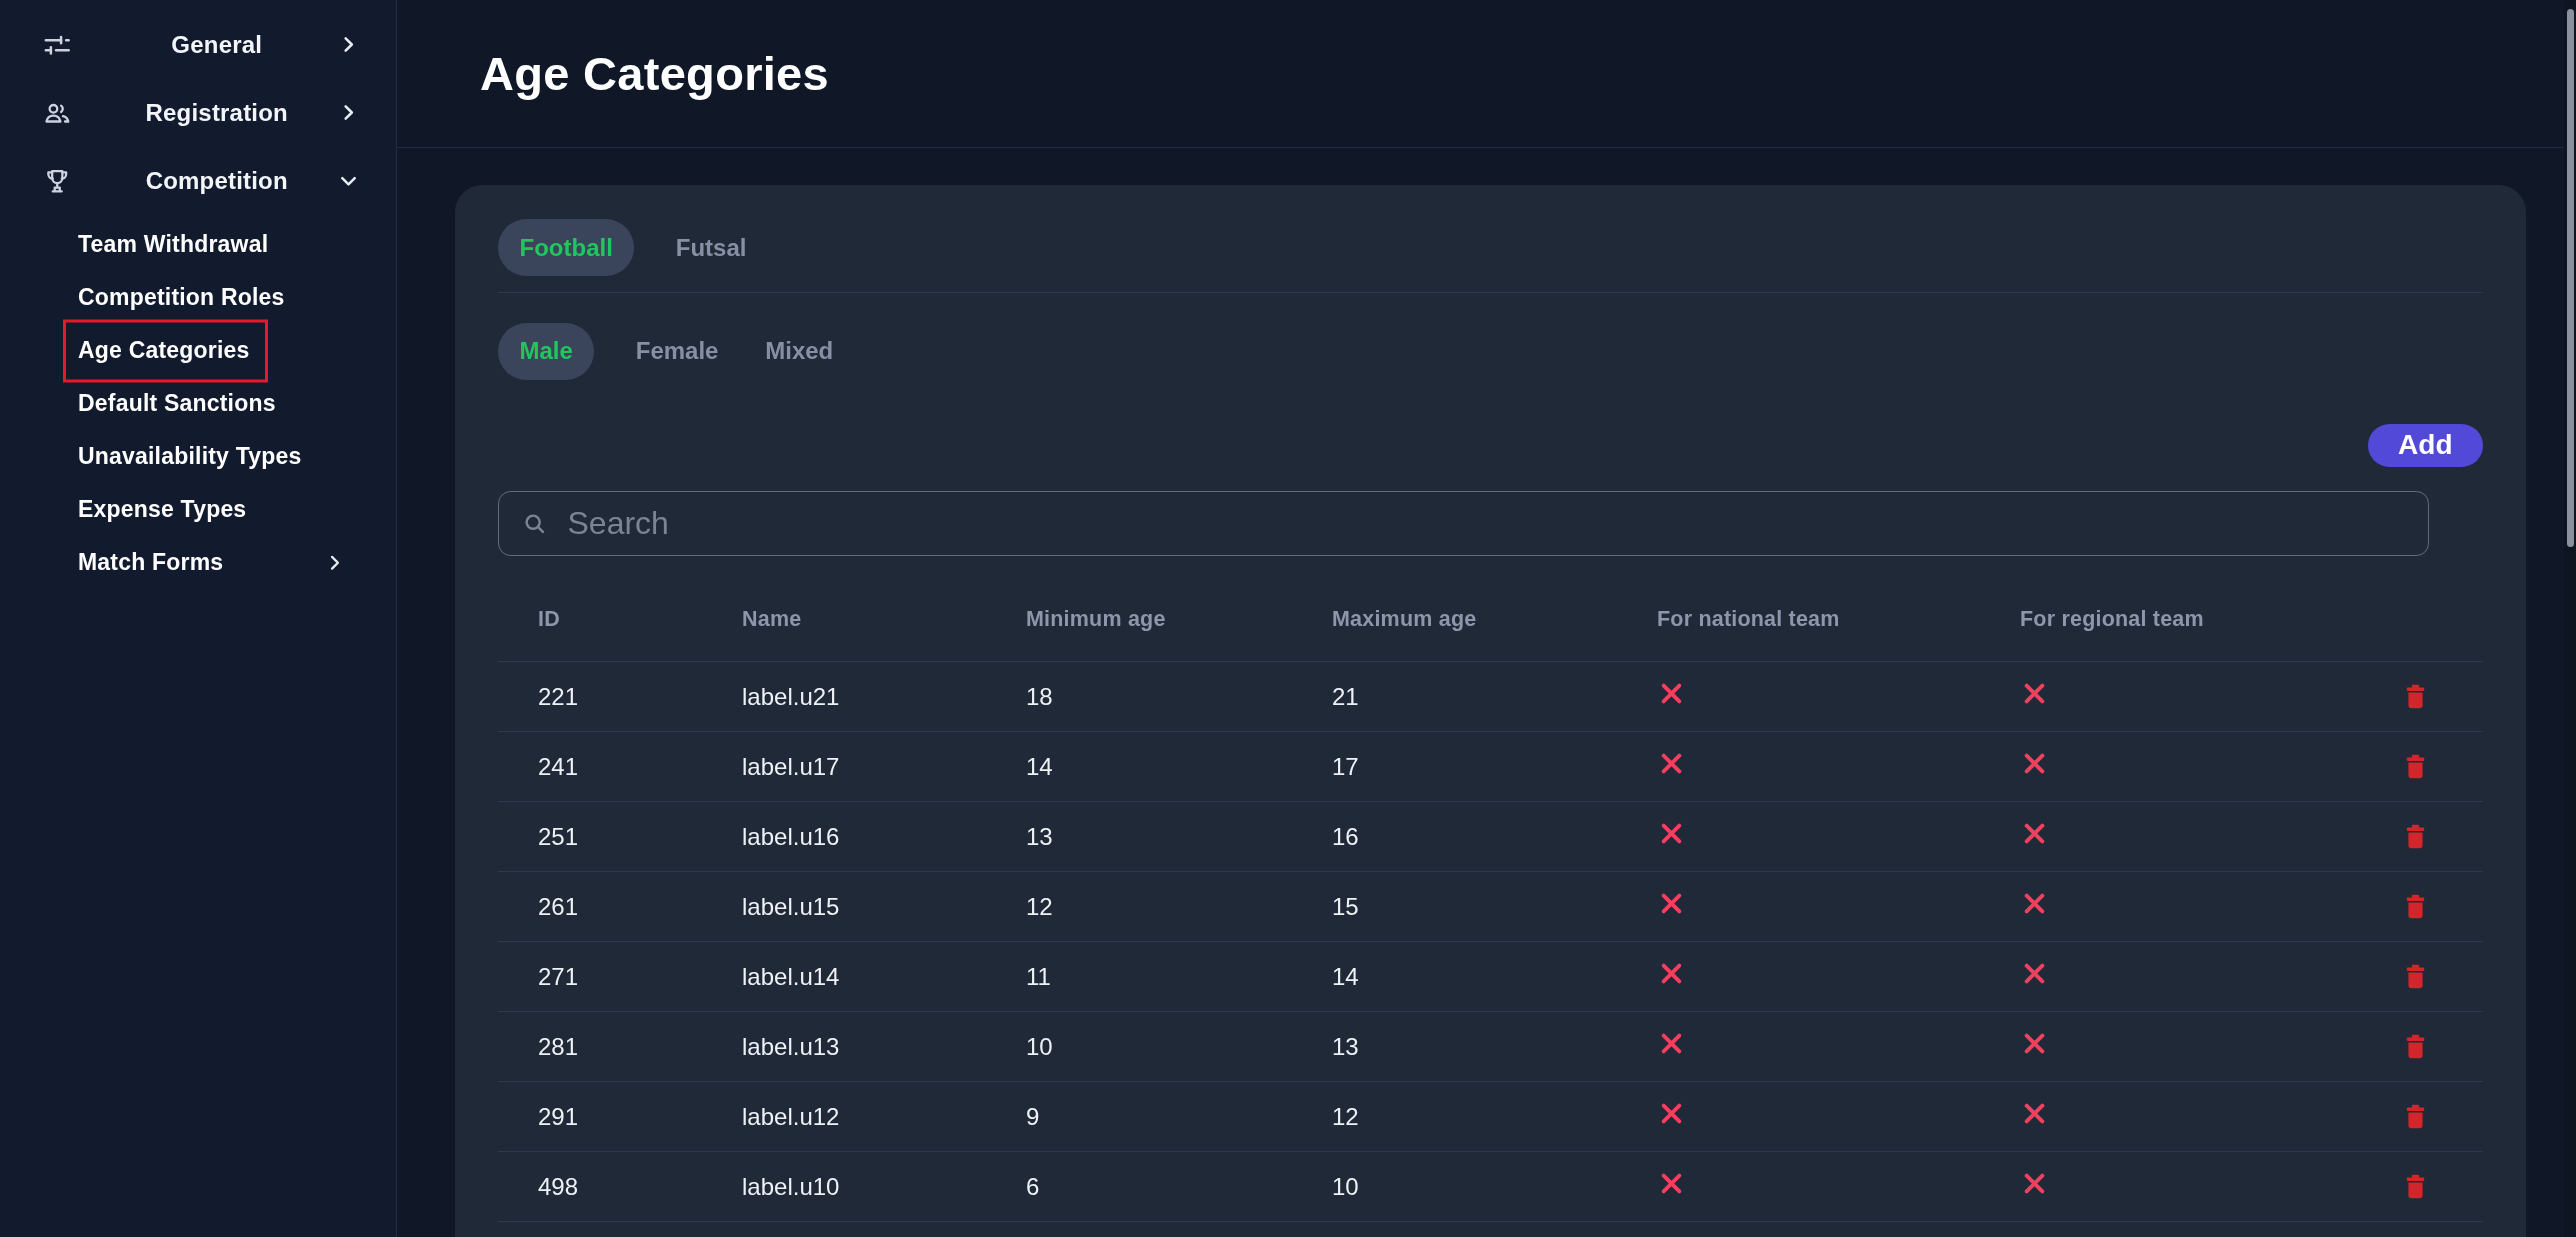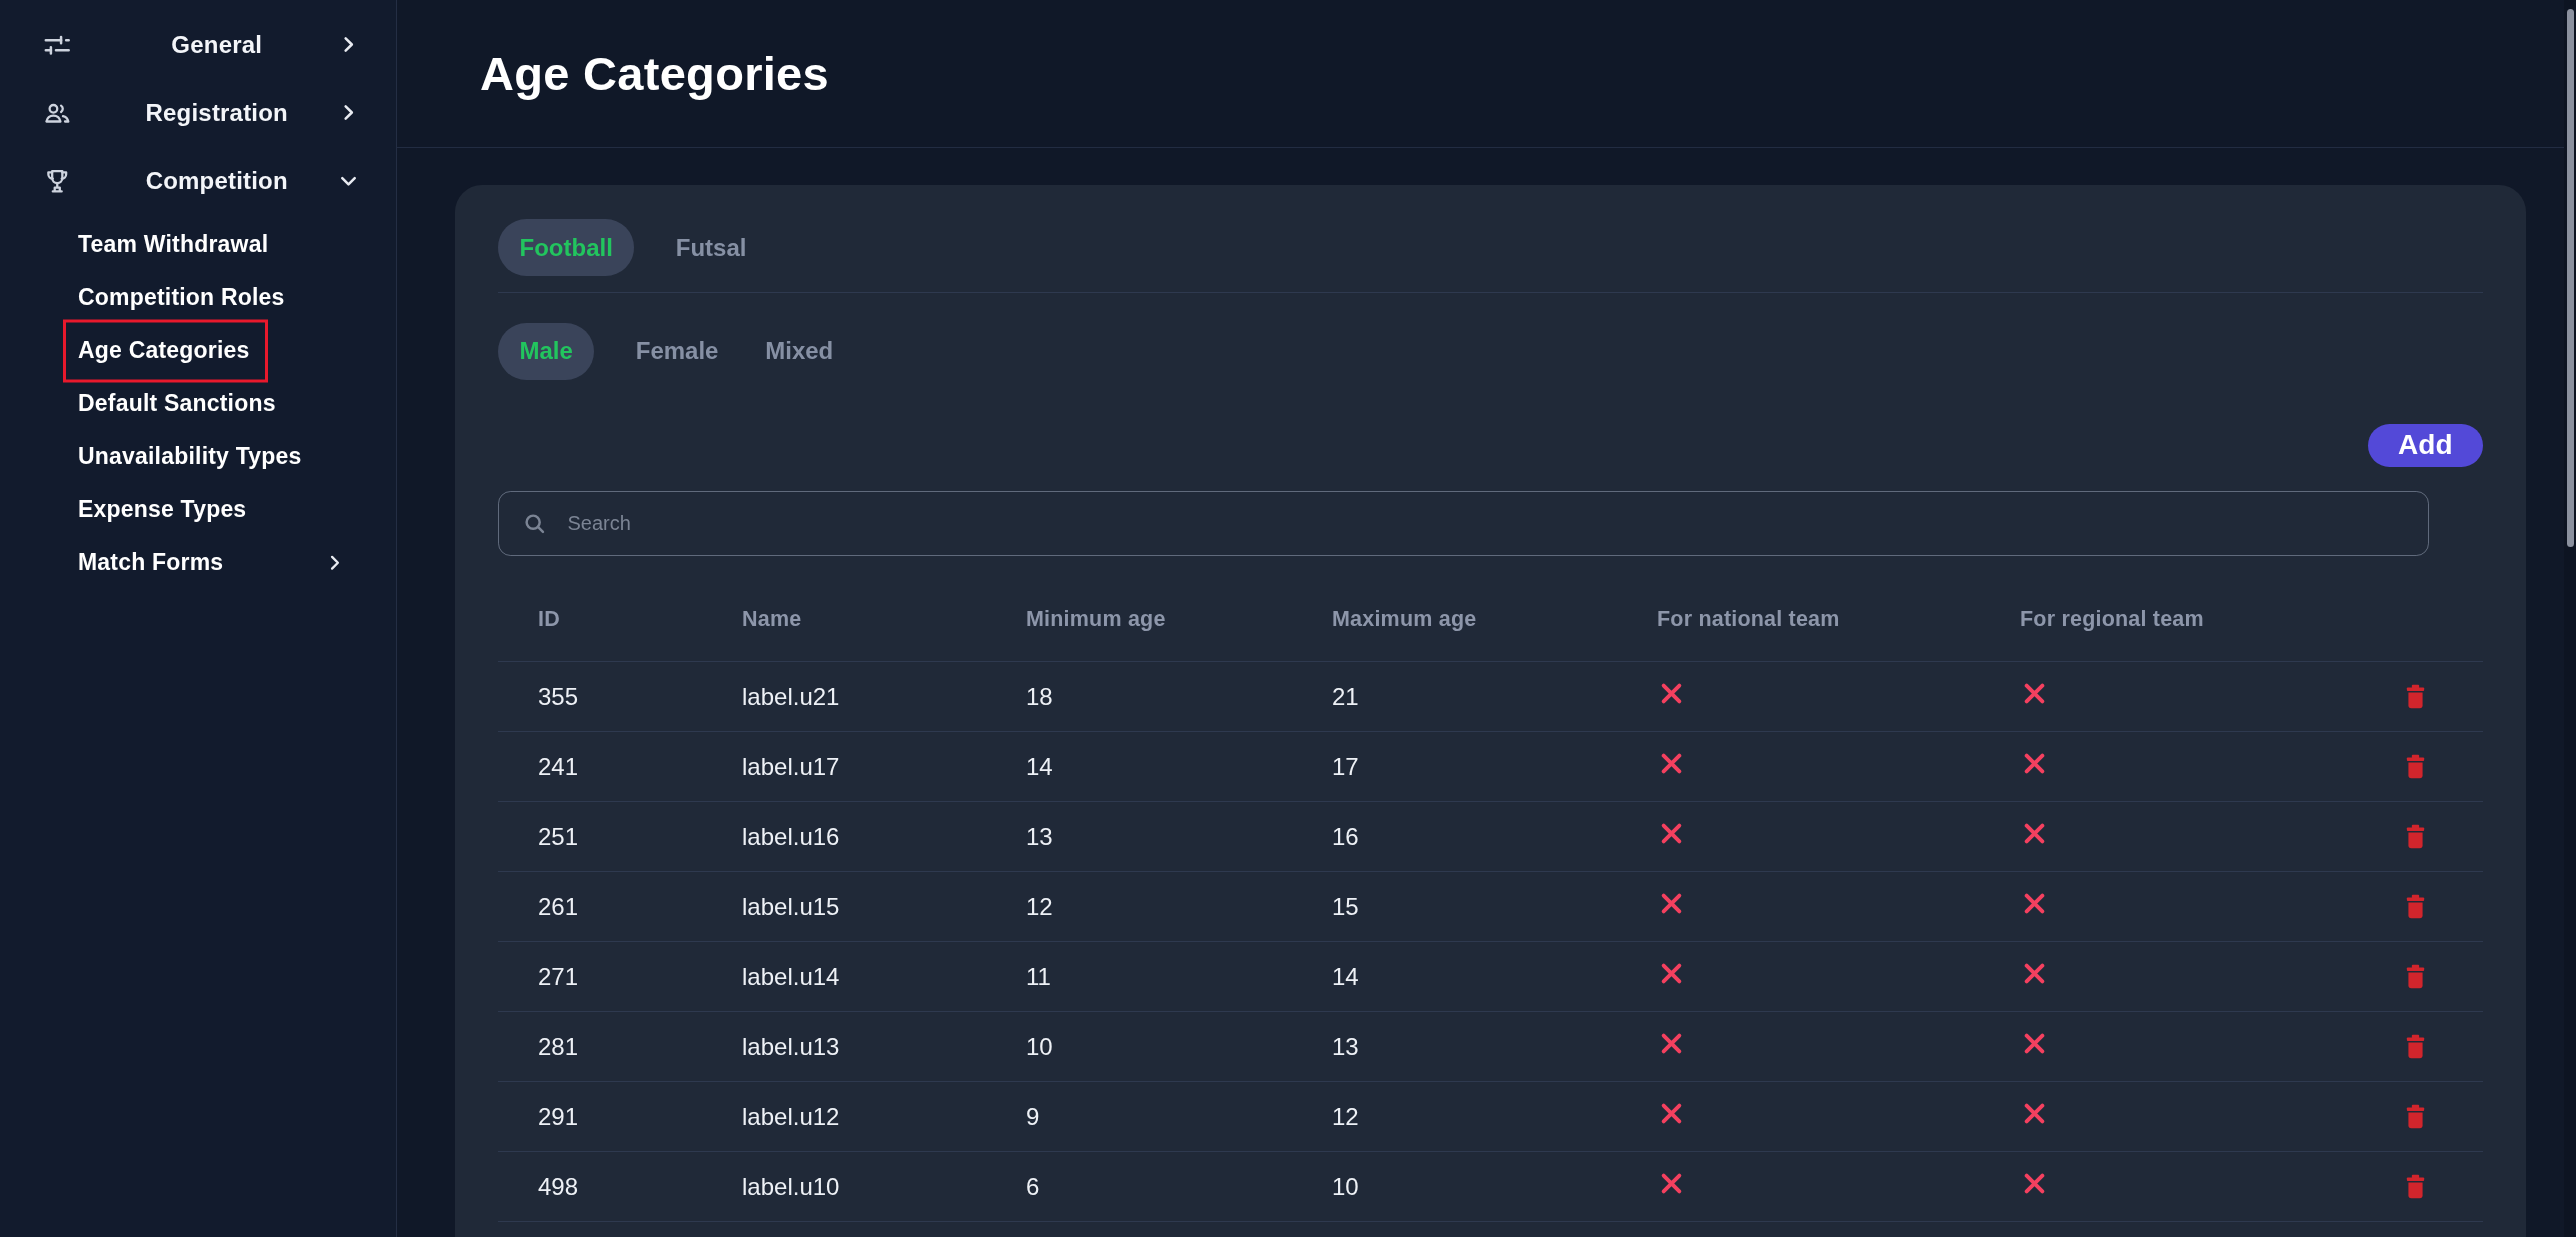--- a/index.html
+++ b/index.html
@@ -90,21 +90,21 @@
   .search-row{margin-top:24px;}
   .search-box{
     width:1931px;height:65px;box-sizing:border-box;
     border:1.8px solid var(--search-border);border-radius:12.6px;
     display:flex;align-items:center;padding:0 21.5px;background:transparent;
   }
   .search-icon{width:27px;height:27px;color:var(--placeholder);margin-right:18px;flex:0 0 auto;}
   .search-icon svg{width:27px;height:27px;display:block;}
   .search-input{
     flex:1;background:transparent;border:none;outline:none;
-    color:#e8ecf2;font-size:20px;font-family:"Liberation Sans", sans-serif;
+    color:#e8ecf2;font-size:32px;font-family:"Liberation Sans", sans-serif;
   }
   .search-input::placeholder{color:var(--placeholder);}
   
   .table{margin-top:21.5px;width:1985px;}
   .thead,.trow{
     display:grid;
     grid-template-columns:244px 284px 306px 325px 363px 351px 111px;
     align-items:center;
   }
   .thead{height:84px;color:var(--muted);font-size:21.5px;font-weight:600;letter-spacing:0.2px;}
@@ -247,21 +247,21 @@
             <div class="th">ID</div>
             <div class="th">Name</div>
             <div class="th">Minimum age</div>
             <div class="th">Maximum age</div>
             <div class="th">For national team</div>
             <div class="th">For regional team</div>
             <div class="th"></div>
           </div>
         <div class="tbody" id="tbody">
             <div class="trow">
-              <div class="td">355</div>
+              <div class="td">221</div>
               <div class="td">label.u21</div>
               <div class="td">18</div>
               <div class="td">21</div>
               <div class="td"><span class="x-icon"><svg viewBox="0 0 24 24" fill="none" stroke="currentColor" stroke-width="3.2" stroke-linecap="round">
                     <path d="M5.5 5.5l13 13M18.5 5.5l-13 13"></path>
                   </svg></span></div>
               <div class="td"><span class="x-icon"><svg viewBox="0 0 24 24" fill="none" stroke="currentColor" stroke-width="3.2" stroke-linecap="round">
                     <path d="M5.5 5.5l13 13M18.5 5.5l-13 13"></path>
                   </svg></span></div>
               <div class="td td-actions">

